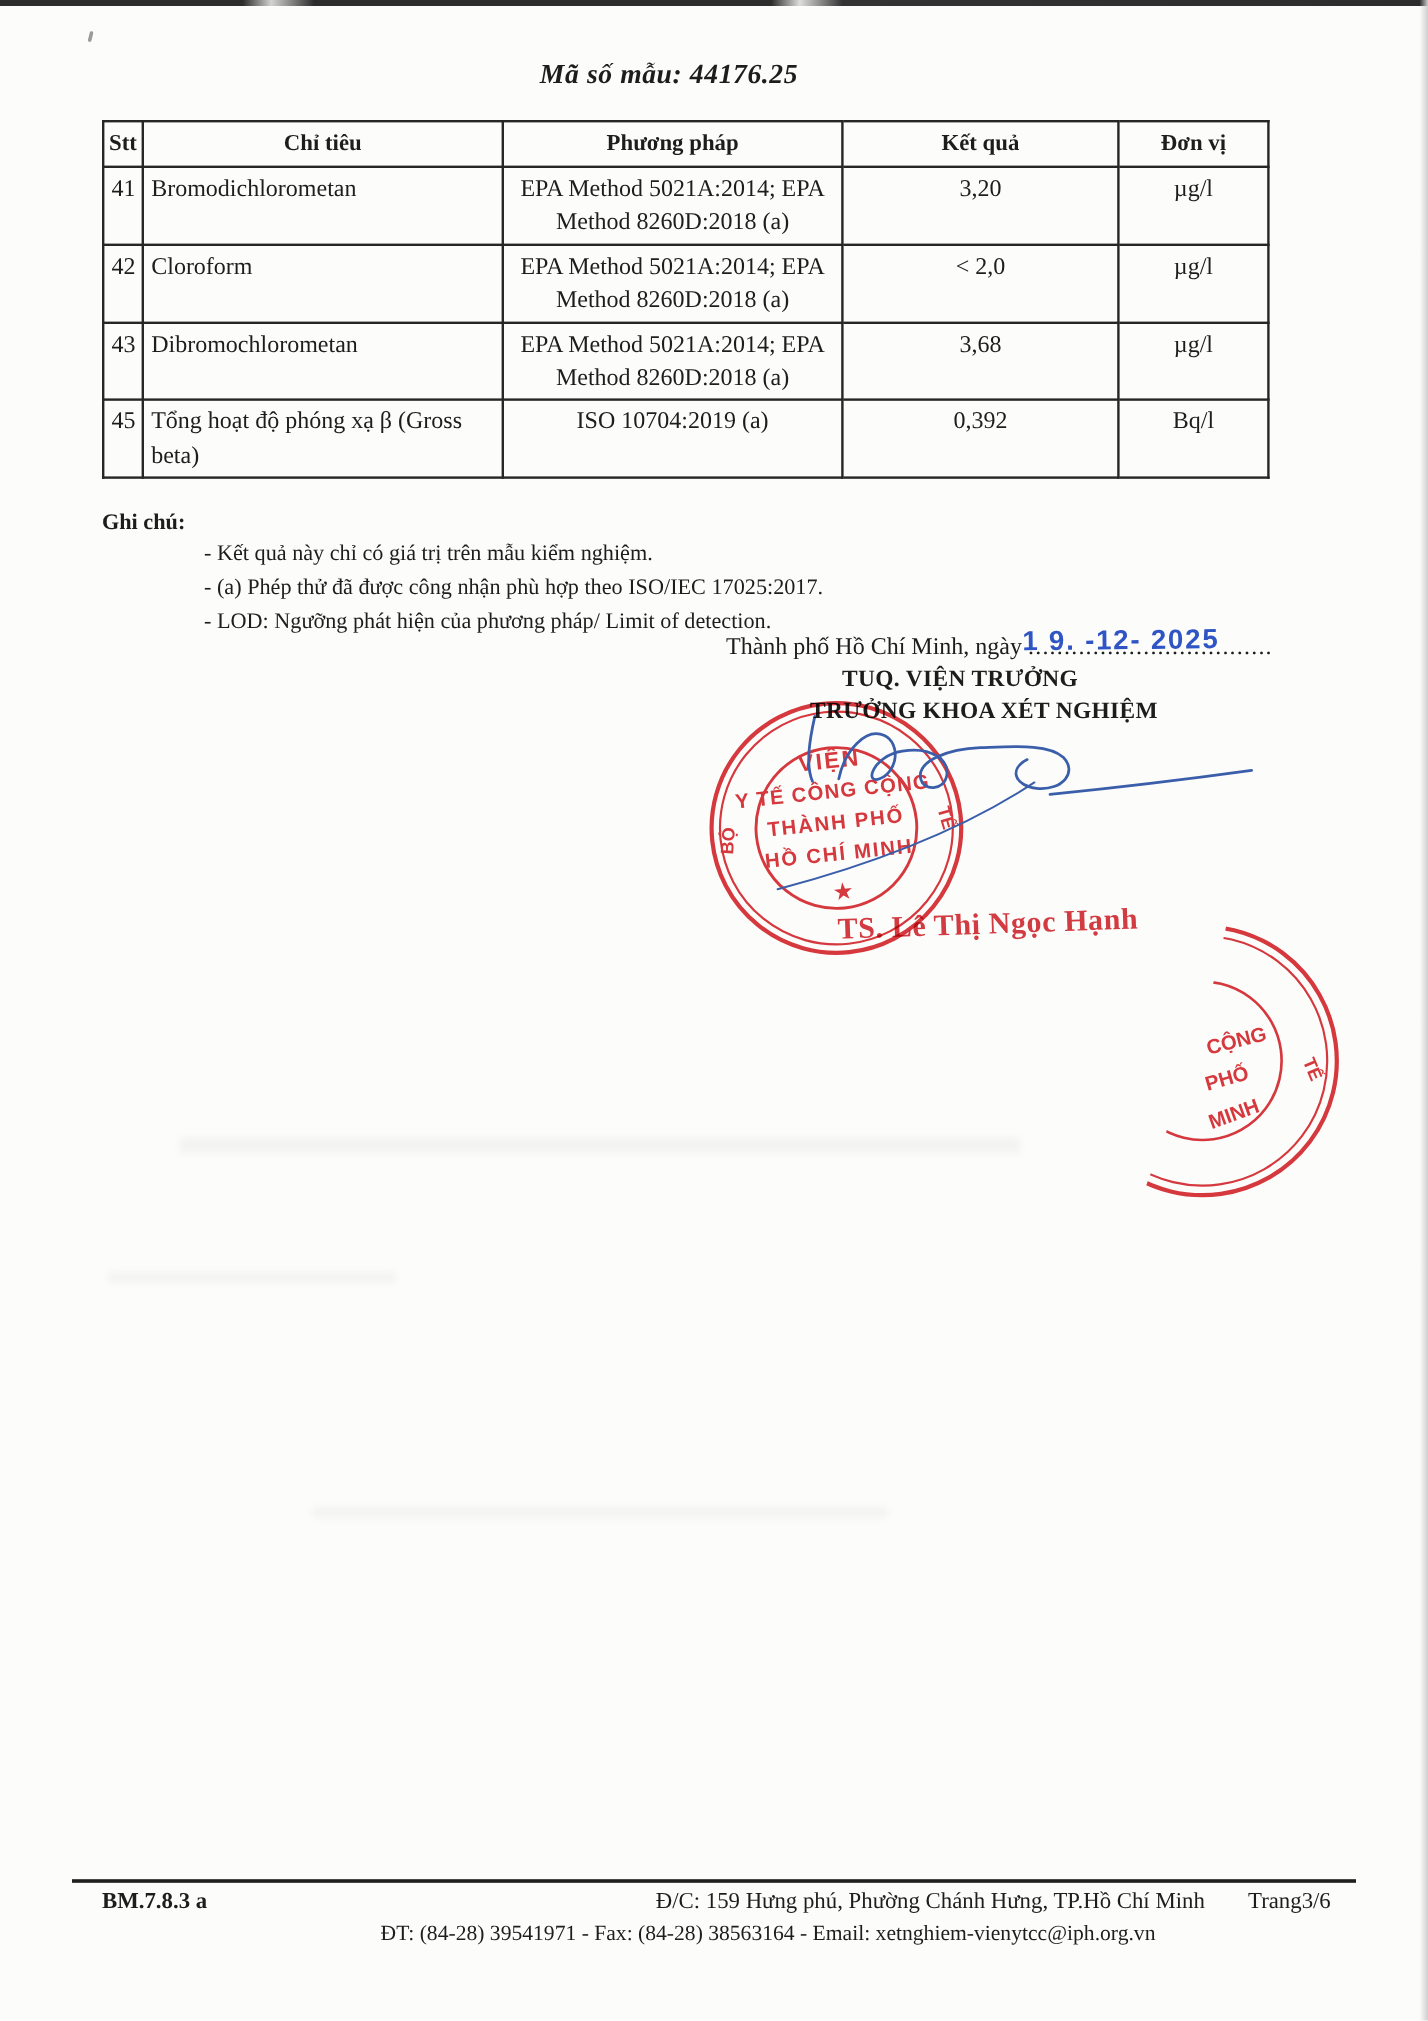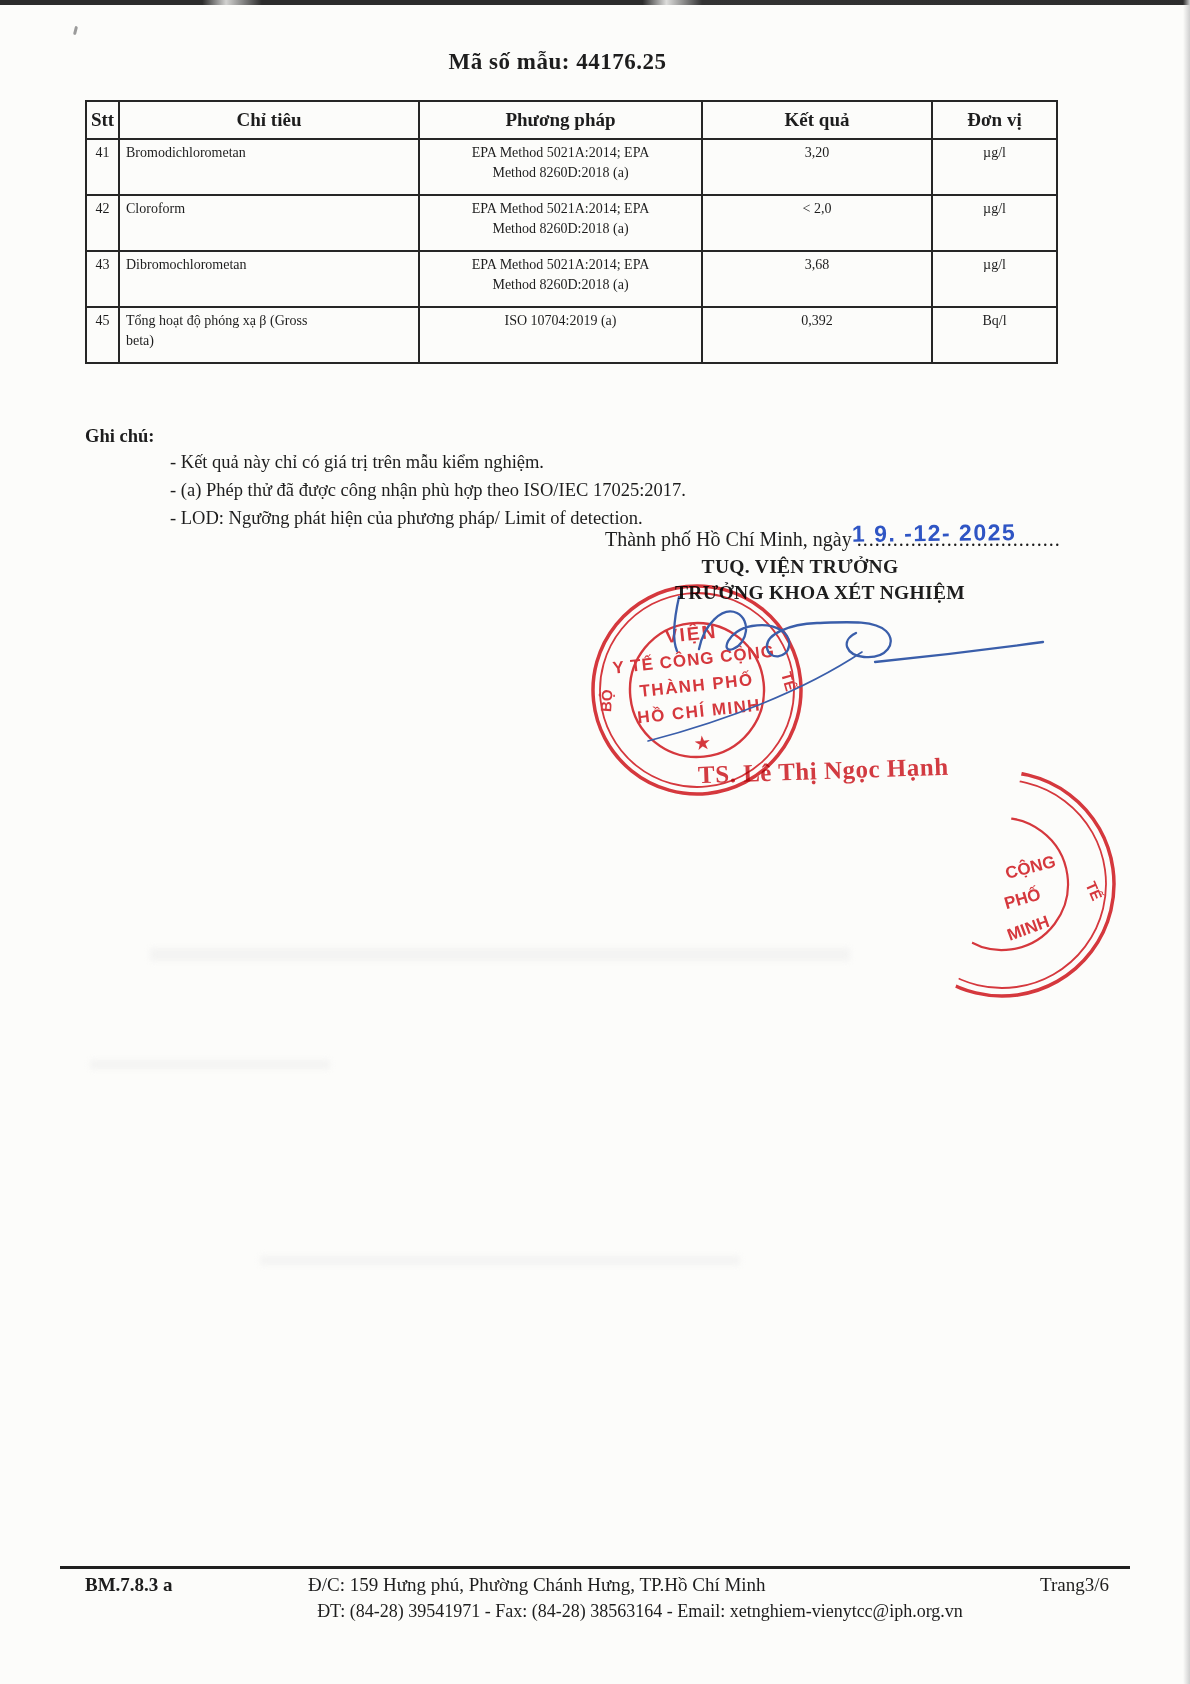--- a/index.html
+++ b/index.html
@@ -11,27 +11,27 @@
     background:linear-gradient(90deg,#2c2c2c 0%,#2c2c2c 17%,rgba(44,44,44,.2) 19%,#2c2c2c 22%,
                #2c2c2c 54%,rgba(44,44,44,.15) 56%,#333 59%,#2c2c2c 100%);}
   .scan-mark{position:absolute;top:26px;left:74px;width:3px;height:9px;background:#9b9b9b;
     transform:rotate(14deg);border-radius:2px;}
   .edge-right{position:absolute;top:0;right:0;width:7px;height:100%;
     background:linear-gradient(to left,#cfcfcf,rgba(207,207,207,0));}
   .ghost{position:absolute;background:#ececec;filter:blur(3px);opacity:.55;}
 
   
   .title{position:absolute;top:49px;left:0;width:1115px;text-align:center;
-    font-size:23px;font-weight:bold;letter-spacing:.5px;}
+    font-size:23px;font-weight:bold;font-style:italic;letter-spacing:.5px;}
 
   
   table.results{position:absolute;top:100px;left:85px;width:971px;border-collapse:collapse;table-layout:fixed;}
   table.results th,table.results td{border:2px solid #262626;}
   table.results th{font-size:19px;font-weight:bold;padding:7px 2px;background:#fcfcfa;}
-  table.results td{font-size:14px;line-height:1.42;vertical-align:top;padding:3px 6px;}
+  table.results td{font-size:20px;line-height:1.42;vertical-align:top;padding:3px 6px;}
   tr.datarow{height:56px;}
   td.c-stt{text-align:center;padding:3px 1px;}
   td.c-method,td.c-result,td.c-unit{text-align:center;}
 
   
   .notes-heading{position:absolute;top:426px;left:85px;font-size:18.5px;font-weight:bold;}
   .note{position:absolute;left:170px;font-size:18.5px;white-space:nowrap;}
   .note.n1{top:452px}.note.n2{top:480px}.note.n3{top:508px}
 
   
@@ -48,21 +48,21 @@
     color:#d23b41;transform:rotate(-2deg);letter-spacing:.5px;white-space:nowrap;}
 
   
   svg.overlay{position:absolute;top:0;left:0;width:1190px;height:1684px;pointer-events:none;
     mix-blend-mode:multiply;}
   svg.overlay text{font-family:"Liberation Sans",sans-serif;font-weight:bold;fill:#d8383e;}
 
   
   .footer-rule{position:absolute;top:1566px;left:60px;width:1070px;height:3px;background:#1f1f1f;}
   .footer-code{position:absolute;top:1574px;left:85px;font-size:19px;font-weight:bold;}
-  .footer-address{position:absolute;top:1574px;left:308px;width:720px;text-align:left;font-size:19px;font-family:Liberation Serif, serif;}
+  .footer-address{position:absolute;top:1574px;left:284px;width:720px;text-align:right;font-size:19px;font-family:Liberation Serif, serif;}
   .footer-page{position:absolute;top:1574px;left:1040px;font-size:19px;}
   .footer-contact{position:absolute;top:1601px;left:200px;width:880px;text-align:center;font-size:18px;}
 </style>
 </head>
 <body>
 
 <div class="page">
 
   <div class="scan-top"></div>
   <div class="scan-mark"></div>

